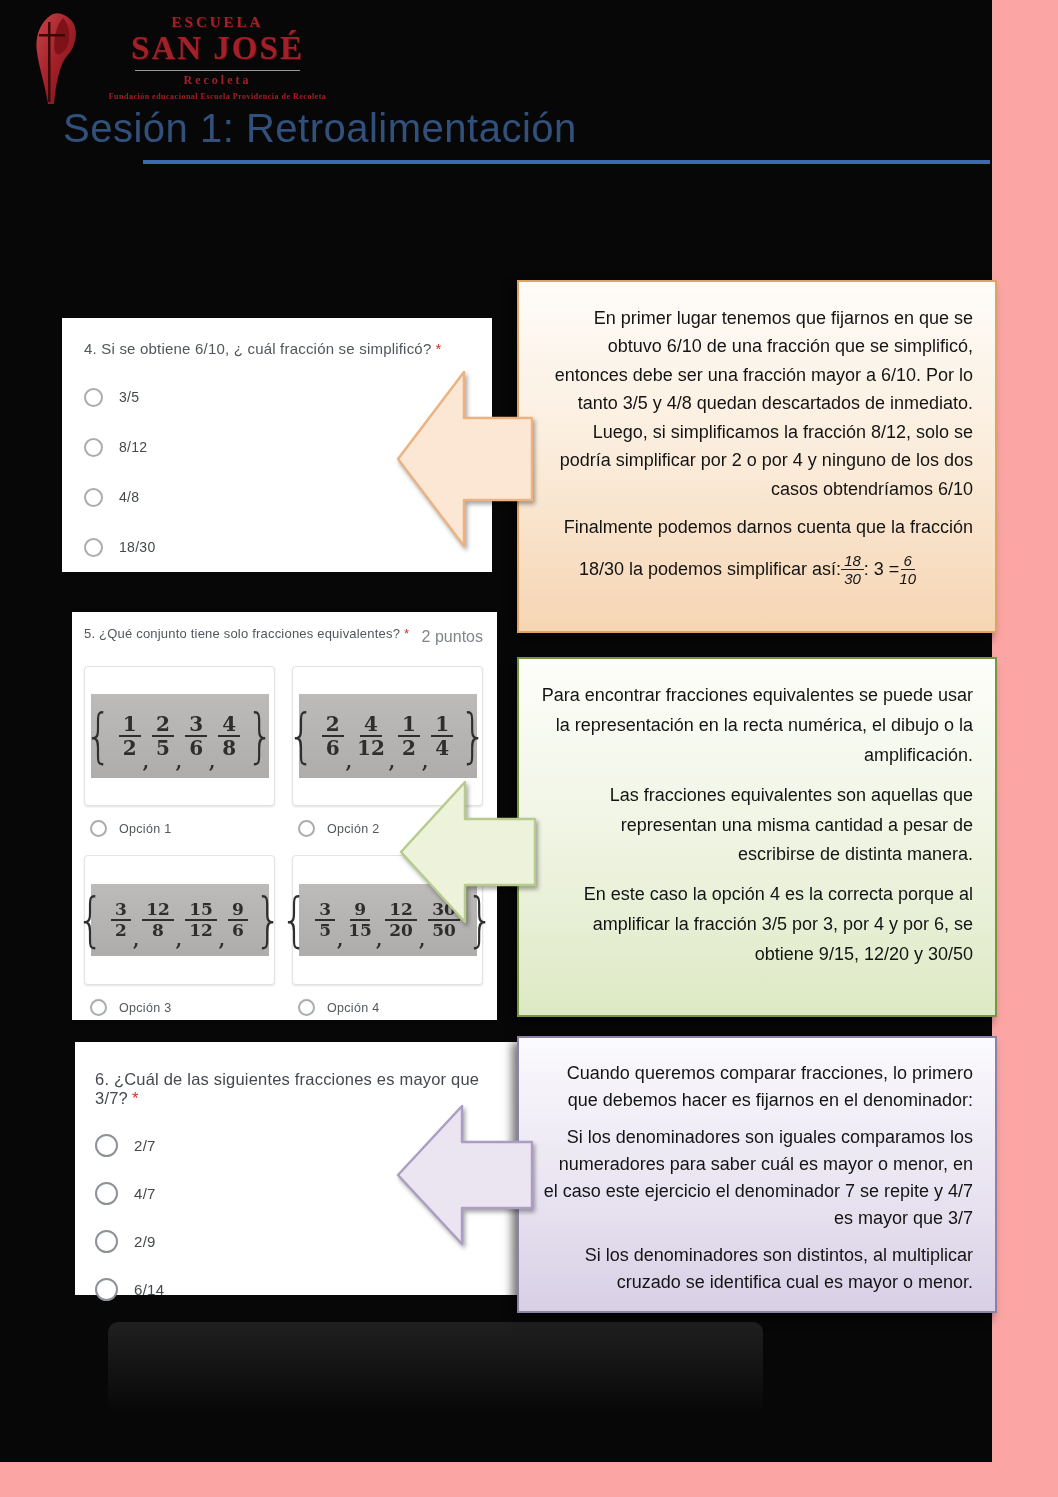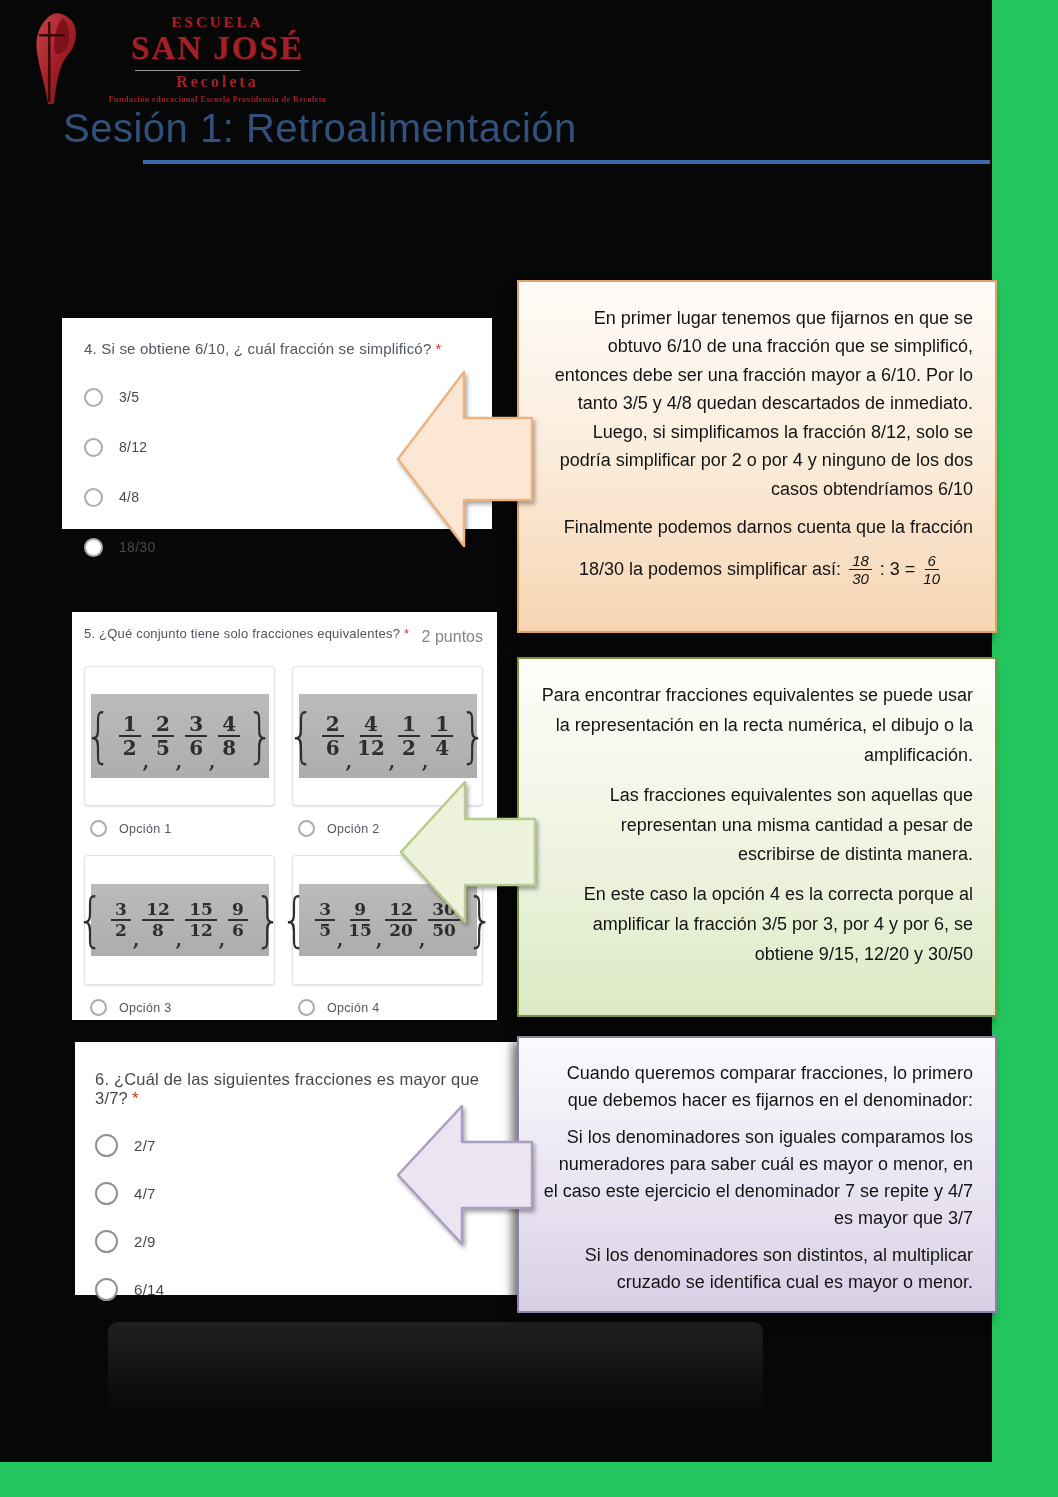--- a/index.html
+++ b/index.html
@@ -1,40 +1,40 @@
 <!DOCTYPE html>
 <html><head>
 <meta charset="utf-8">
 <style>
   html,body{margin:0;padding:0;background:#ffffff;}
-  .canvas{position:relative;width:1058px;height:1497px;background:#22c55e;overflow:hidden;
+  .canvas{position:relative;width:1058px;height:1497px;background:#fca5a5;overflow:hidden;
           font-family:"Liberation Sans",sans-serif;}
   .black-bg{position:absolute;left:0;top:0;width:992px;height:1462px;background:#070707;z-index:0;}
   .swoosh{position:absolute;left:108px;top:1322px;width:655px;height:92px;border-radius:10px;
           background:linear-gradient(180deg,#242424 0%,#101010 70%,#070707 100%);opacity:.85;z-index:1;}
 
   
   .logo-wrap{position:absolute;left:30px;top:8px;width:320px;height:100px;z-index:2;}
   .logo-mark{position:absolute;left:3px;top:4px;}
   .logo-text{position:absolute;left:60px;top:6px;width:255px;text-align:center;
              font-family:"Liberation Serif",serif;color:#a32028;}
   .logo-escuela{font-size:15px;font-weight:bold;letter-spacing:3px;text-shadow:1px 1px 0 #4d0a0e;}
   .logo-name{font-size:33px;font-weight:bold;letter-spacing:2px;line-height:1.05;
              text-shadow:1px 1px 0 #4d0a0e;}
   .logo-rule{width:165px;height:1px;background:#9a9a9a;margin:4px auto 2px auto;}
-  .logo-recoleta{font-size:16px;font-weight:bold;letter-spacing:3px;}
+  .logo-recoleta{font-size:12px;font-weight:bold;letter-spacing:3px;}
   .logo-foundation{font-size:8px;font-weight:bold;letter-spacing:.5px;margin-top:4px;white-space:nowrap;}
 
   .page-title{position:absolute;left:63px;top:106px;z-index:2;font-size:40px;color:#31517c;
               letter-spacing:.5px;}
   .title-rule{position:absolute;left:143px;top:160px;width:847px;height:4px;background:#3e69ae;z-index:2;}
 
   
   .card{position:absolute;background:#ffffff;z-index:2;box-sizing:border-box;}
-  .card-q4{left:62px;top:318px;width:430px;height:211px;padding:22px 20px 0 22px;}
+  .card-q4{left:62px;top:318px;width:430px;height:254px;padding:22px 20px 0 22px;}
   .card-q5{left:72px;top:612px;width:425px;height:408px;padding:14px 14px 0 12px;}
   .card-q6{left:75px;top:1042px;width:445px;height:253px;padding:28px 20px 0 20px;}
 
   .q-title{color:#51565d;letter-spacing:.2px;}
   .card-q4 .q-title{font-size:15px;}
   .card-q5 .q-title{font-size:13px;}
   .card-q6 .q-title{font-size:16.5px;color:#45494f;}
   .asterisk{color:#d93025;margin-left:4px;}
   .q-header{display:flex;justify-content:space-between;align-items:flex-start;}
   .points{font-size:16px;color:#80858b;margin-top:2px;white-space:nowrap;}
@@ -75,21 +75,21 @@
   .callout{position:absolute;width:480px;z-index:2;box-sizing:border-box;border:2px solid;
            padding:12px 22px;color:#141414;font-size:18px;line-height:1.58;
            box-shadow:-5px 6px 9px rgba(0,0,0,.55);text-align:right;}
   .callout p{margin:10px 0;}
   .co-orange{left:517px;top:280px;height:353px;border-color:#dfa267;
      background:linear-gradient(180deg,#fefcf9 0%,#fbeede 45%,#f6d5b3 100%);}
   .co-green{left:517px;top:657px;height:360px;border-color:#7a9440;line-height:1.66;
      background:linear-gradient(180deg,#fdfefa 0%,#eef3e0 55%,#dde9c4 100%);}
   .co-purple{left:517px;top:1036px;height:277px;border-color:#8e81a8;line-height:1.5;
      background:linear-gradient(180deg,#fbfafd 0%,#e9e4f1 55%,#d8cfe5 100%);}
-  .math-line{margin-top:6px;padding-left:38px;display:flex;align-items:center;gap:8px;}
+  .math-line{margin-top:6px;padding-left:38px;display:flex;align-items:center;}
   .mfrac{display:inline-flex;flex-direction:column;align-items:center;
          font-family:Liberation Sans, sans-serif;font-size:15px;line-height:1.15;font-style:italic;}
   .mfrac .n{border-bottom:1.5px solid #222;padding:0 3px;}
 
   
   .arrow{position:absolute;z-index:4;filter:drop-shadow(2px 3px 2px rgba(0,0,0,.35));}
   .arr1{left:396px;top:358px;}
   .arr2{left:399px;top:772px;}
   .arr3{left:396px;top:1096px;}
 </style>

